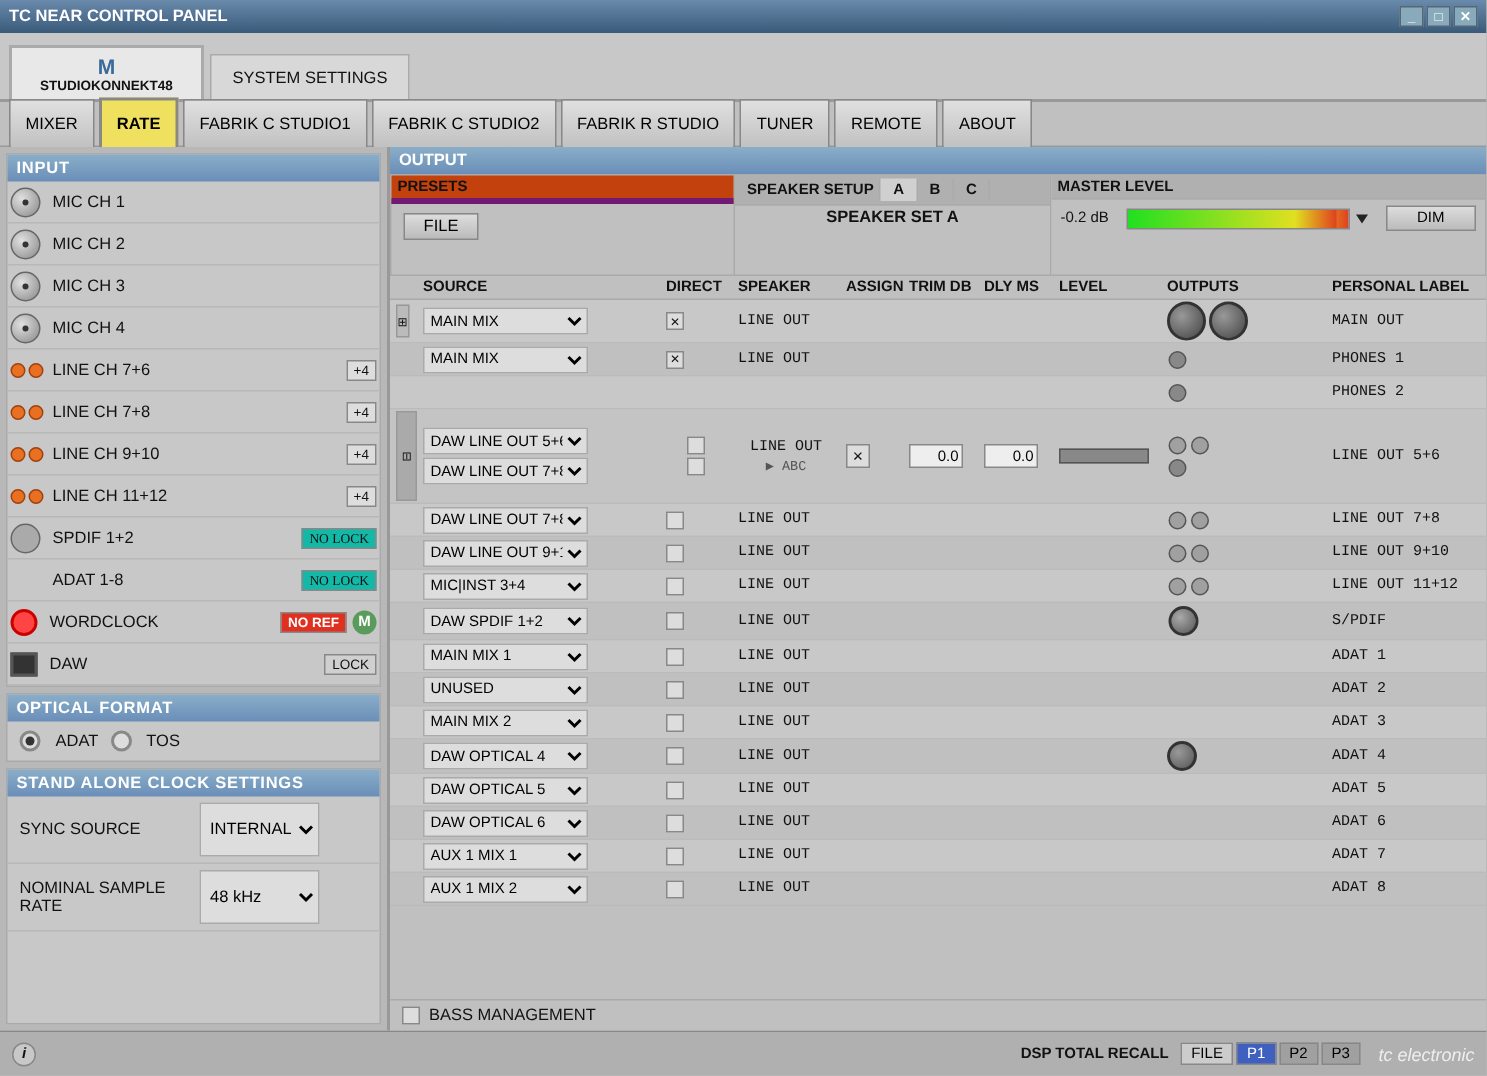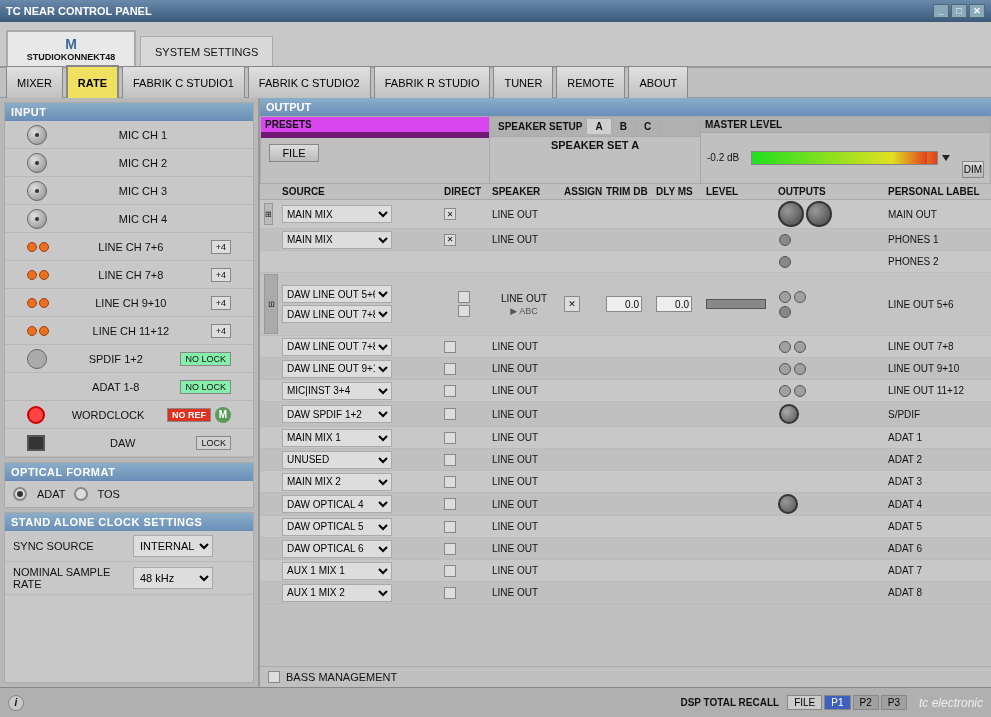--- a/index.html
+++ b/index.html
@@ -130,24 +130,23 @@
     }
 
     .input-section {
       background: #c8c8c8;
       border: 1px solid #aaa;
     }
 
     .input-row {
       display: flex;
       align-items: center;
-      padding: 3px 22px;
+      padding: 3px 2px;
       border-bottom: 1px solid #b8b8b8;
       height: 28px;
-      text-align: center;
     }
 
     .knob-icon {
       width: 20px; height: 20px;
       border-radius: 50%;
       background: radial-gradient(circle at 35% 35%, #e0e0e0, #888);
       border: 1px solid #666;
       margin-right: 8px;
       flex-shrink: 0;
       display: flex; align-items: center; justify-content: center;
@@ -176,21 +175,21 @@
     .dot.orange { background: #e87020; border-color: #a04010; }
 
     .badge {
       font-size: 9px;
       padding: 1px 4px;
       border: 1px solid #888;
       background: #ddd;
       margin-left: 4px;
     }
     .badge.plus { background: #ddd; }
-    .badge.no-lock { background: #86efac; }
+    .badge.no-lock { background: #14b8a6; font-family: Liberation Serif, serif; }
     .badge.no-ref { background: #e03020; color: white; font-weight: bold; }
     .badge.lock { background: #d0d0d0; }
 
     .monitor-icon {
       width: 18px; height: 16px;
       border: 2px solid #555;
       background: #333;
       margin-right: 8px;
       flex-shrink: 0;
     }
@@ -240,21 +239,21 @@
     .clock-section { background: #c8c8c8; border: 1px solid #aaa; flex: 1; }
     .clock-row {
       display: flex; align-items: center; padding: 4px 8px; border-bottom: 1px solid #b8b8b8;
     }
     .clock-label { width: 120px; font-size: 11px; }
     select.small {
       font-size: 11px;
       padding: 1px 2px;
       background: #ddd;
       border: 1px solid #aaa;
-      height: 22px;
+      height: 36px;
       width: 80px;
     }
 
     
     .right-panel {
       flex: 1;
       background: #c0c0c0;
       display: flex;
       flex-direction: column;
       overflow: hidden;
@@ -274,25 +273,25 @@
 
     .presets-box {
       border: 1px solid #aaa;
       background: #c0c0c0;
       width: 230px;
       min-width: 230px;
       display: flex;
       flex-direction: column;
     }
     .presets-title {
-      background: #d946ef;
+      background: #c2410c;
       font-size: 10px;
       font-weight: bold;
       padding: 2px 4px;
-      border-bottom: 6px solid #701a75;
+      border-bottom: 4px solid #701a75;
     }
     .file-btn {
       background: linear-gradient(to bottom, #ddd, #bbb);
       border: 1px solid #888;
       margin: 6px 8px;
       padding: 2px 10px;
       font-size: 11px;
       cursor: pointer;
       width: 50px;
     }
@@ -354,24 +353,23 @@
       border: 1px solid #888;
       position: relative;
     }
     .level-bar-fill {
       position: absolute; top:0; left:0; right: 5%; bottom:0;
       background: linear-gradient(to right, #20e020 0%, #e0e020 80%, #e04020 100%);
     }
     .dim-btn {
       background: linear-gradient(to bottom, #ddd, #bbb);
       border: 1px solid #888;
-      padding: 2px 1px;
+      padding: 2px 20px;
       font-size: 10px;
       cursor: pointer;
-      margin-top: 24px;
     }
     .triangle-down {
       width: 0; height: 0;
       border-left: 4px solid transparent;
       border-right: 4px solid transparent;
       border-top: 6px solid #222;
       margin-left: auto;
       margin-right: 8px;
     }
 
@@ -424,21 +422,21 @@
     }
     .checkbox {
       width: 12px; height: 12px;
       border: 1px solid #888;
       background: #ddd;
       display: flex; align-items: center; justify-content: center;
       font-size: 9px;
     }
     .checkbox.checked::after { content: '✕'; font-size: 8px; }
 
-    .row-label { font-size: 10px; }
+    .row-label { font-size: 10px; font-family: Liberation Mono, monospace; }
 
     .output-dot {
       width: 12px; height: 12px;
       border-radius: 50%;
       border: 1px solid #555;
       background: #888;
       margin: 1px;
     }
     .output-dot.active { background: #a0a0a0; }
 

